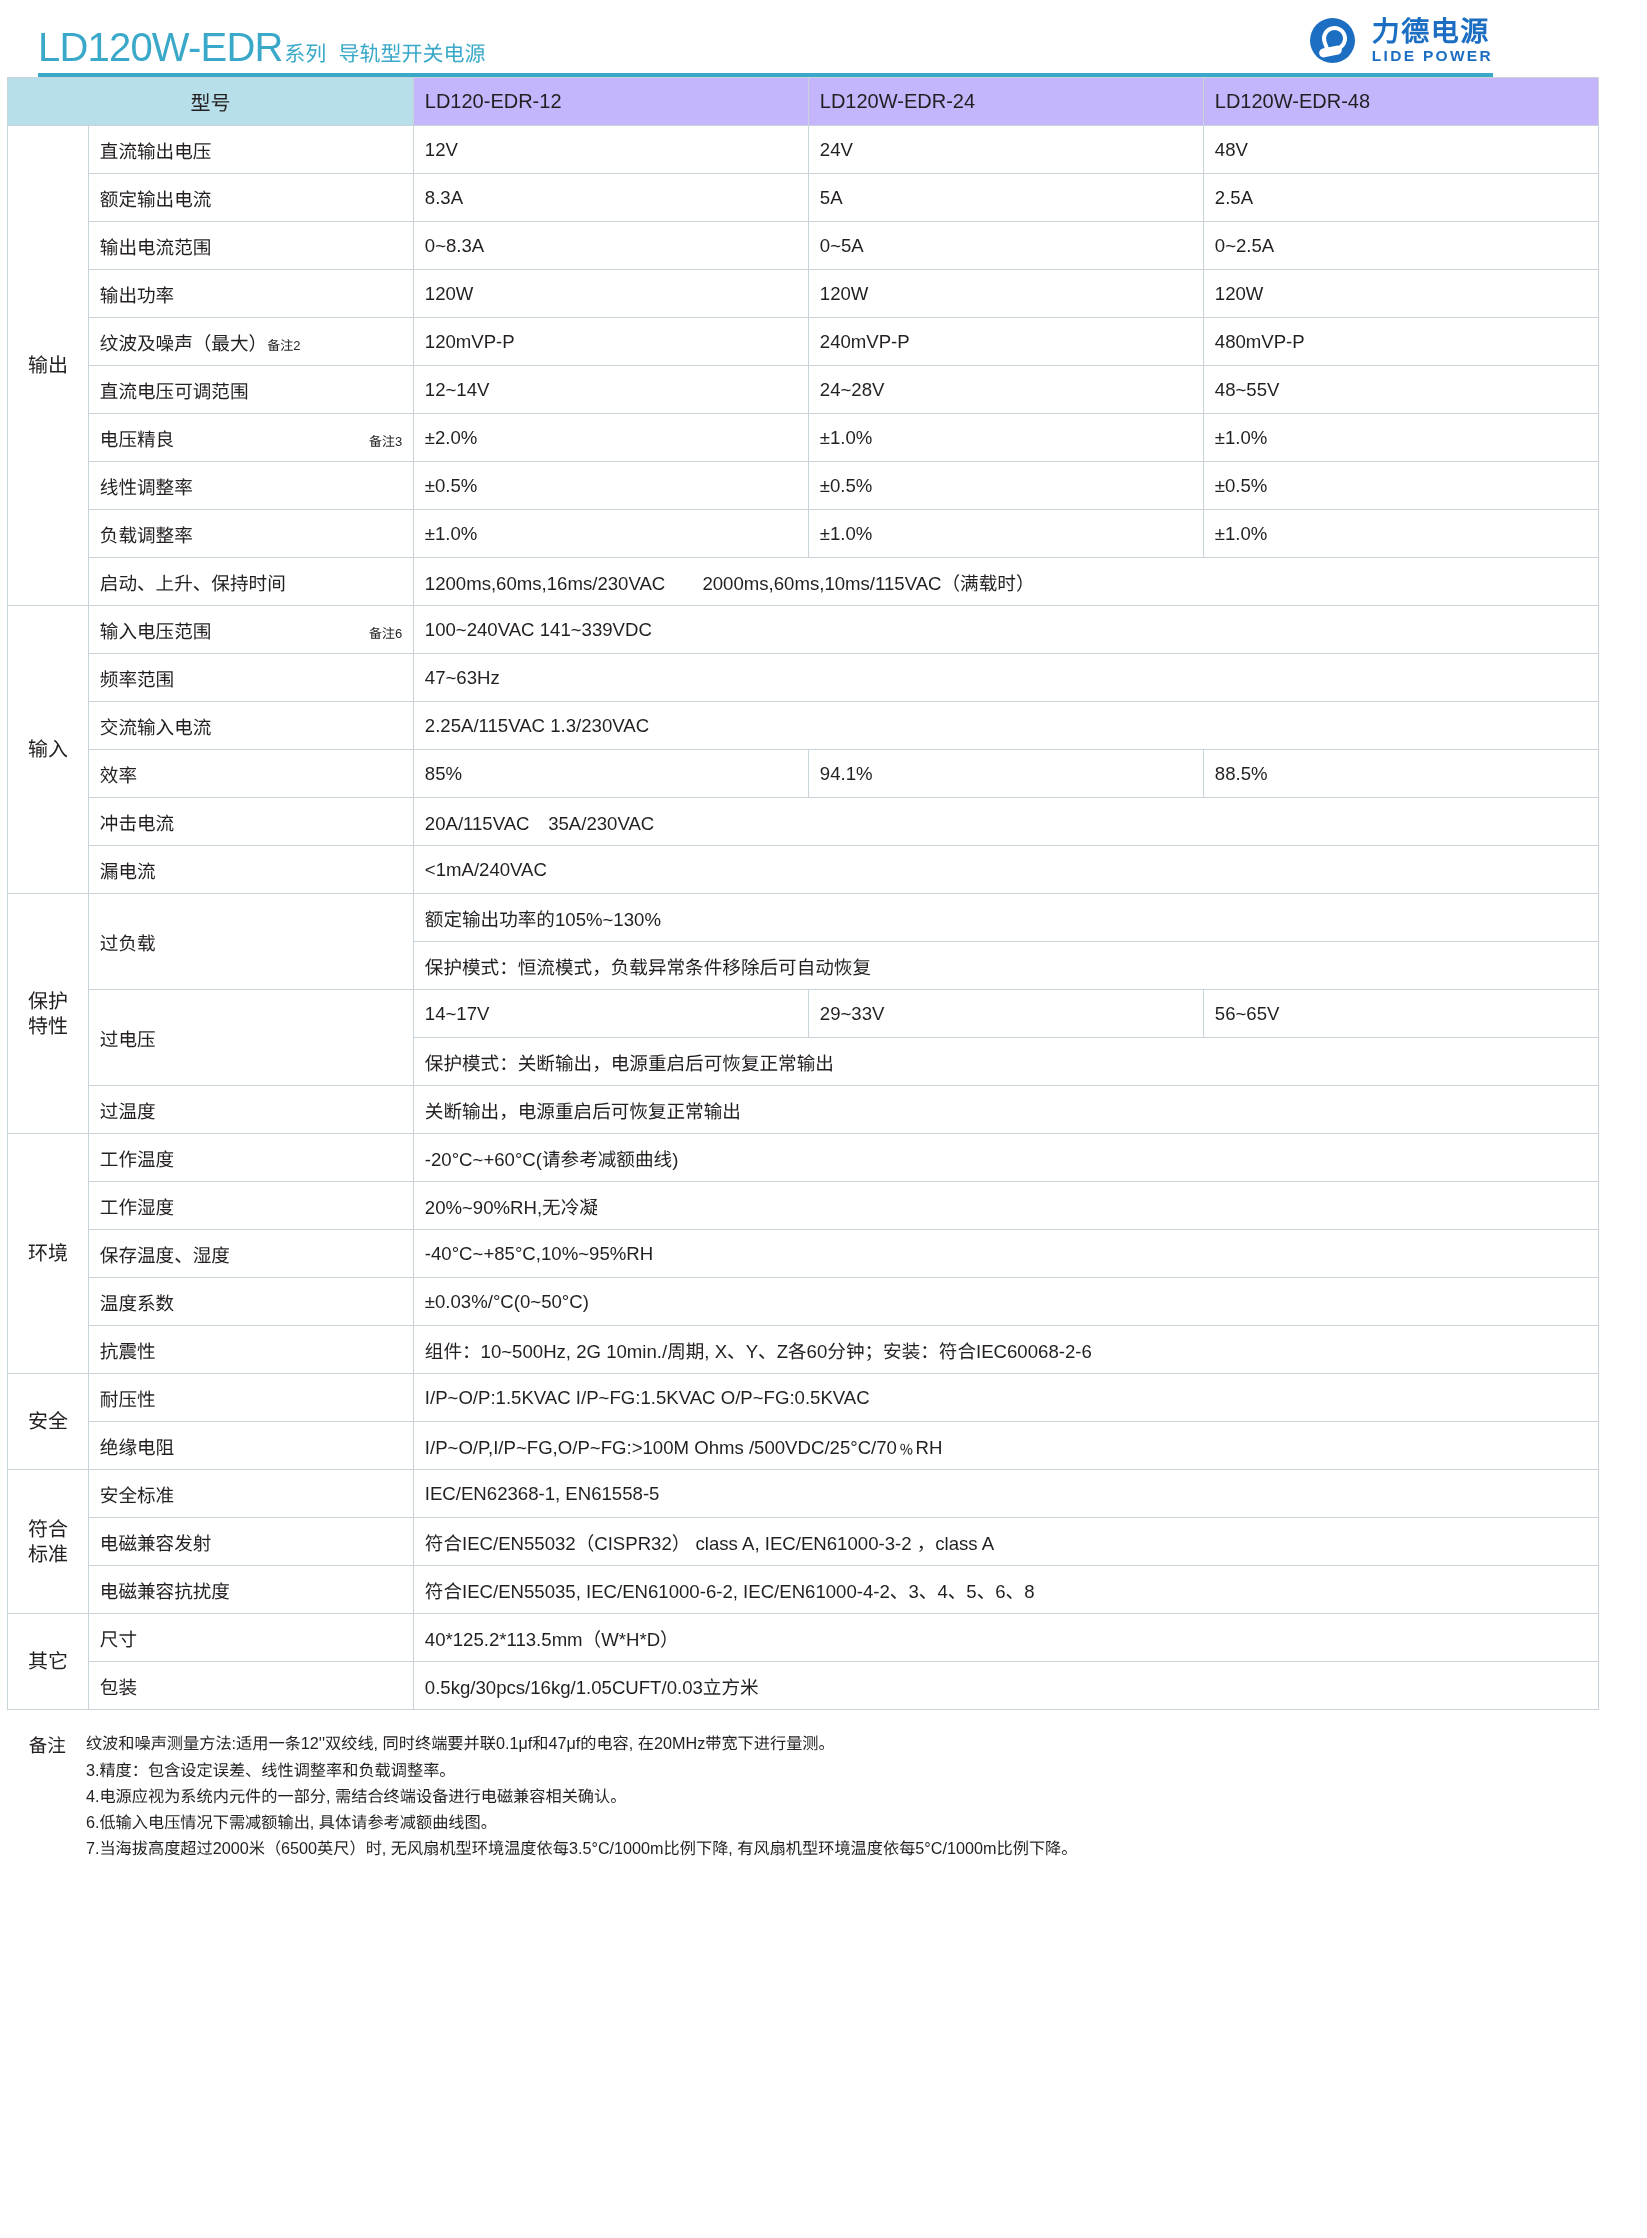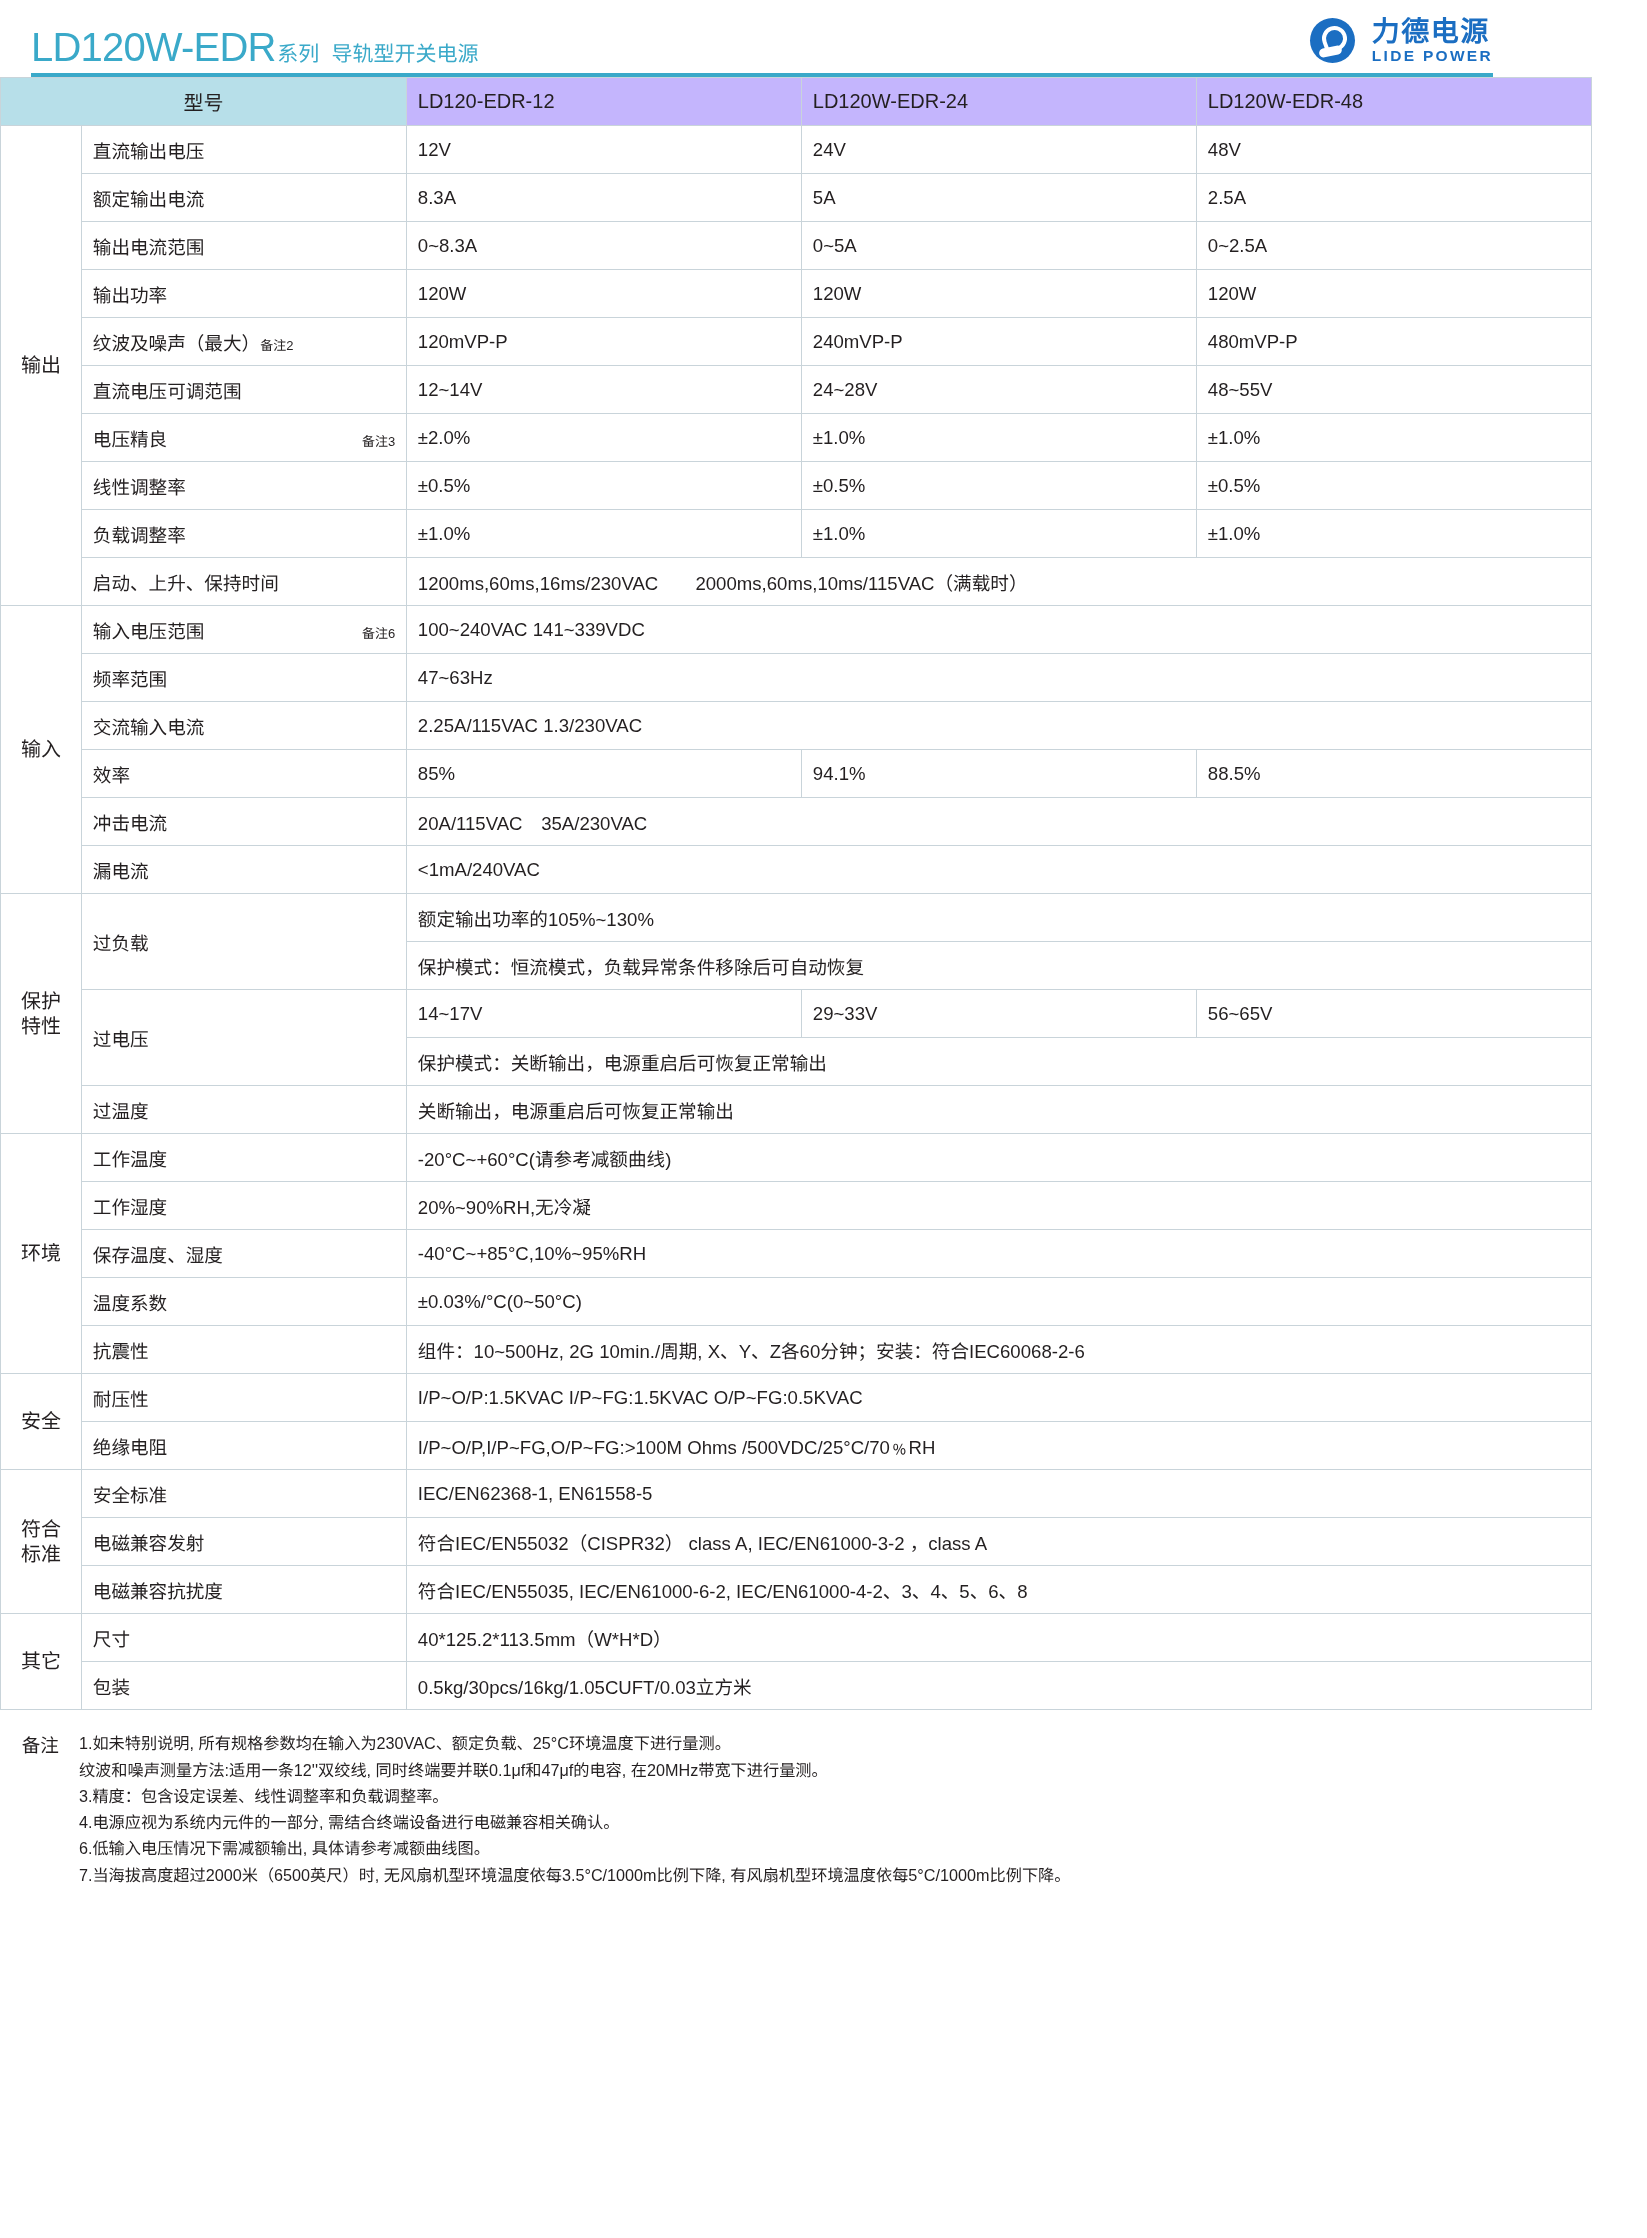--- a/index.html
+++ b/index.html
@@ -9,21 +9,21 @@
   }
   body {
     width: 1648px;
     font-family: "Liberation Sans", "DejaVu Sans", sans-serif;
     color: #231f20;
     -webkit-font-smoothing: antialiased;
   }
   .page {
     width: 1524px;
     box-sizing: border-box;
-    padding: 0 0 31px 0;
+    padding: 0 0 31px 7px;
     position: relative;
   }
 
   
   .header {
     display: flex;
     align-items: flex-end;
     justify-content: space-between;
     padding: 17px 31px 0 31px;
     box-sizing: border-box;
@@ -407,21 +407,20 @@
       <tr>
         <td class="item-cell">包装</td>
         <td colspan="3">0.5kg/30pcs/16kg/1.05CUFT/0.03立方米</td>
       </tr>
     </tbody>
   </table>
 
   <div class="notes">
     <div class="notes-label">备注</div>
     <div class="notes-body">
-      <p>1.如未特别说明, 所有规格参数均在输入为230VAC、额定负载、25°C环境温度下进行量测。</p>
       <p>纹波和噪声测量方法:适用一条12''双绞线, 同时终端要并联0.1μf和47μf的电容, 在20MHz带宽下进行量测。</p>
       <p>3.精度：包含设定误差、线性调整率和负载调整率。</p>
       <p>4.电源应视为系统内元件的一部分, 需结合终端设备进行电磁兼容相关确认。</p>
       <p>6.低输入电压情况下需减额输出, 具体请参考减额曲线图。</p>
       <p>7.当海拔高度超过2000米（6500英尺）时, 无风扇机型环境温度依每3.5°C/1000m比例下降, 有风扇机型环境温度依每5°C/1000m比例下降。</p>
     </div>
   </div>
 
 </div>
 

